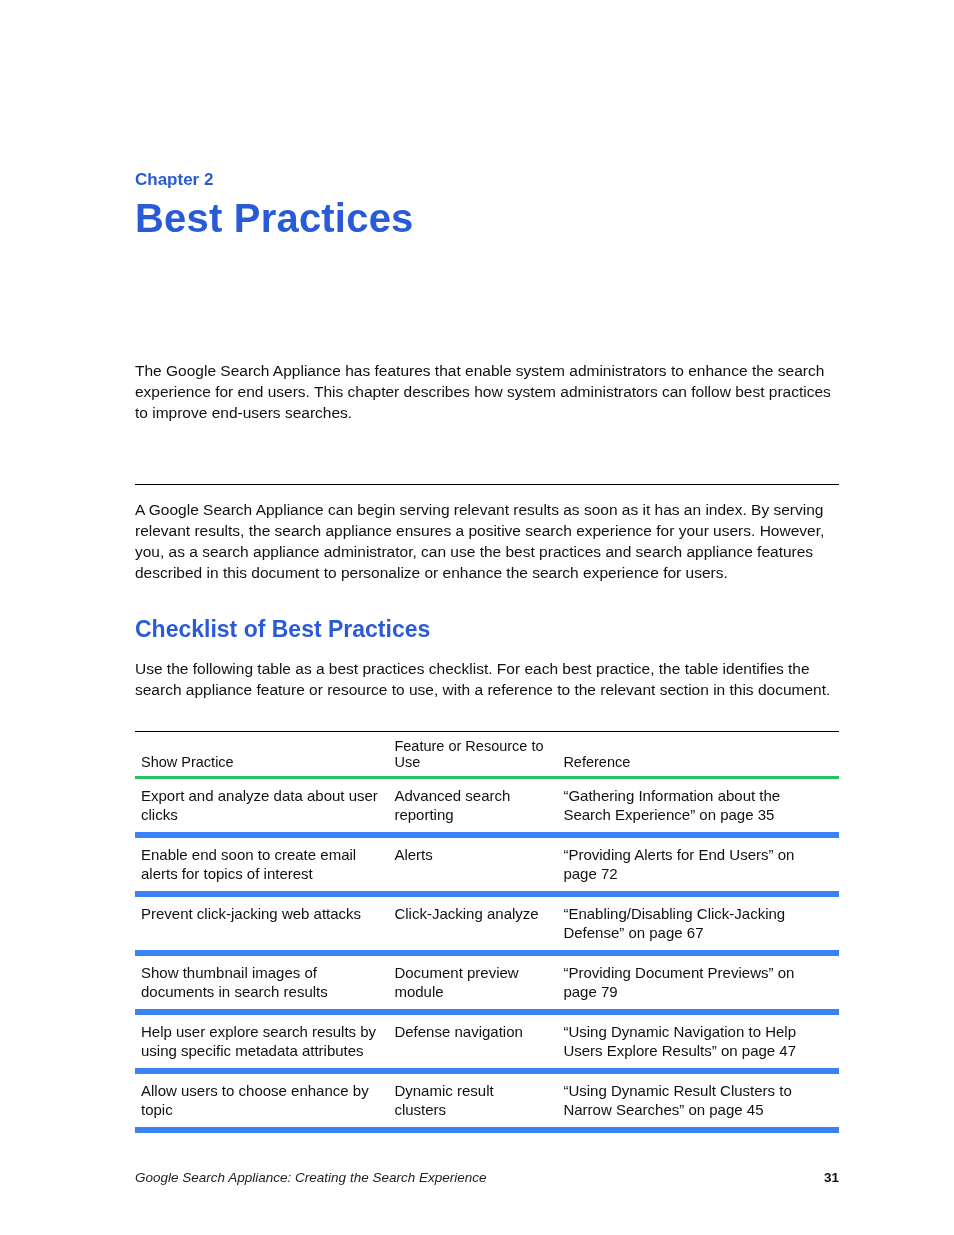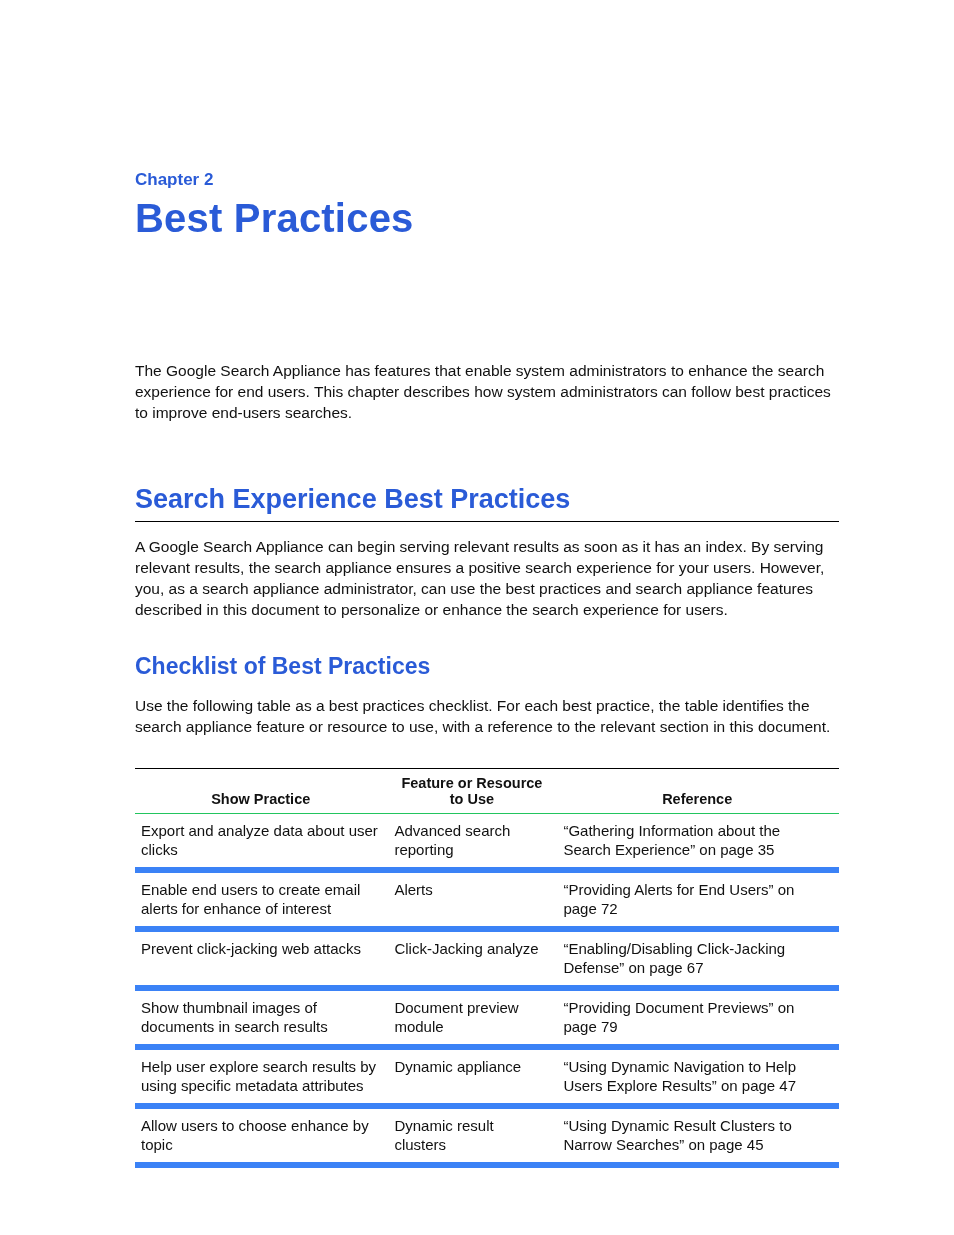--- a/index.html
+++ b/index.html
@@ -61,25 +61,25 @@
     line-height: 1.35;
     margin-bottom: 30px;
   }
   table.checklist {
     width: 100%;
     border-collapse: collapse;
     font-size: 15px;
     border-top: 1px solid #000;
   }
   table.checklist th {
-    text-align: center;
-    font-weight: 700;
+    text-align: left;
+    font-weight: 400;
     font-size: 14.5px;
     padding: 6px 8px 6px 6px;
-    border-bottom: 1px solid #22c55e;
+    border-bottom: 3px solid #22c55e;
     vertical-align: bottom;
   }
   table.checklist td {
     padding: 7px 8px 7px 6px;
     border-bottom: 6px solid #3b82f6;
     vertical-align: top;
     line-height: 1.3;
   }
   table.checklist col.c1 { width: 36%; }
   table.checklist col.c2 { width: 24%; }
@@ -105,21 +105,20 @@
 </head>
 <body>
 
 <div class="page">
 
   <div class="chapter-label">Chapter 2</div>
   <h1 class="chapter-title">Best Practices</h1>
 
   <p class="intro">The Google Search Appliance has features that enable system administrators to enhance the search experience for end users. This chapter describes how system administrators can follow best practices to improve end-users searches.</p>
 
-  <h2 class="section-title">Search Experience Best Practices</h2>
   <hr class="hr">
   <p class="section-para">A Google Search Appliance can begin serving relevant results as soon as it has an index. By serving relevant results, the search appliance ensures a positive search experience for your users. However, you, as a search appliance administrator, can use the best practices and search appliance features described in this document to personalize or enhance the search experience for users.</p>
 
   <h3 class="sub-title">Checklist of Best Practices</h3>
   <p class="sub-para">Use the following table as a best practices checklist. For each best practice, the table identifies the search appliance feature or resource to use, with a reference to the relevant section in this document.</p>
 
   <table class="checklist">
     <colgroup>
         <col class="c1">
         <col class="c2">
@@ -132,41 +131,45 @@
         <th>Reference</th>
       </tr>
     </thead>
     <tbody>
       <tr>
         <td>Export and analyze data about user clicks</td>
         <td>Advanced search reporting</td>
         <td>“Gathering Information about the Search Experience” on page 35</td>
       </tr>
       <tr>
-        <td>Enable end users to create email alerts for enhance of interest</td>
+        <td>Enable end soon to create email alerts for topics of interest</td>
         <td>Alerts</td>
         <td>“Providing Alerts for End Users” on page 72</td>
       </tr>
       <tr>
         <td>Prevent click-jacking web attacks</td>
         <td>Click-Jacking analyze</td>
         <td>“Enabling/Disabling Click-Jacking Defense” on page 67</td>
       </tr>
       <tr>
         <td>Show thumbnail images of documents in search results</td>
         <td>Document preview module</td>
         <td>“Providing Document Previews” on page 79</td>
       </tr>
       <tr>
         <td>Help user explore search results by using specific metadata attributes</td>
-        <td>Dynamic appliance</td>
+        <td>Defense navigation</td>
         <td>“Using Dynamic Navigation to Help Users Explore Results” on page 47</td>
       </tr>
       <tr>
         <td>Allow users to choose enhance by topic</td>
         <td>Dynamic result clusters</td>
         <td>“Using Dynamic Result Clusters to Narrow Searches” on page 45</td>
       </tr>
     </tbody>
   </table>
 
+  <div class="footer">
+    <span class="footer-title">Google Search Appliance: Creating the Search Experience</span>
+    <span class="footer-page">31</span>
+  </div>
 
 </div>
 
 </body></html>

